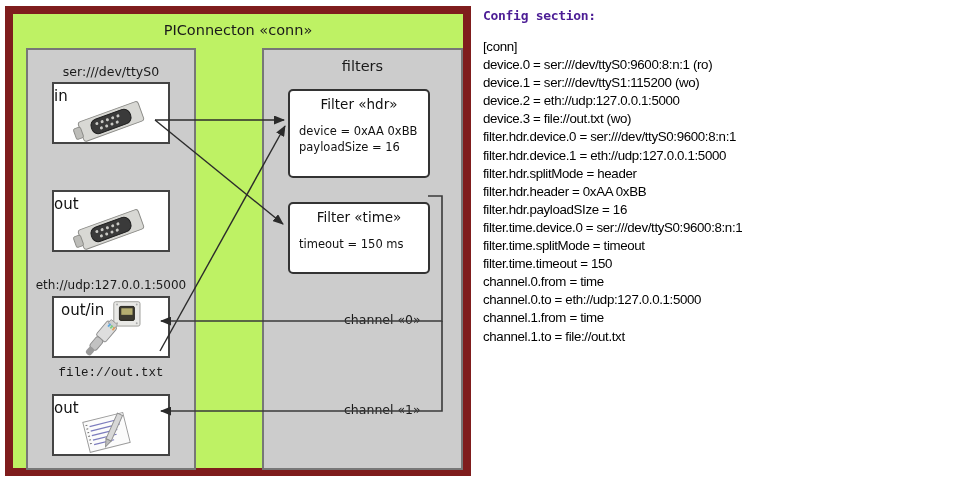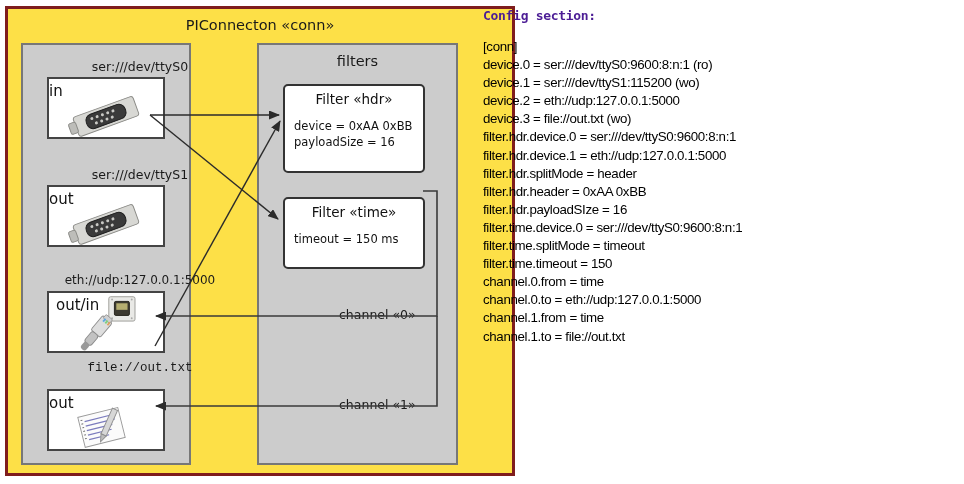--- a/index.html
+++ b/index.html
@@ -1,32 +1,32 @@
 <!DOCTYPE html>
 <html><head>
 <meta charset="utf-8">
 <style>
   html,body{margin:0;padding:0;background:#ffffff;}
   body{width:964px;height:484px;overflow:hidden;font-family:"DejaVu Sans",sans-serif;}
   #root{position:relative;width:964px;height:484px;}
 
   
-  #diagram{position:absolute;left:5px;top:6px;width:510px;height:470px;
-           background:#fde047;border:3px solid #7f1d1d;box-sizing:border-box;}
+  #diagram{position:absolute;left:5px;top:6px;width:466px;height:470px;
+           background:#bef264;border:8px solid #7f1d1d;box-sizing:border-box;}
   #diagram-title{position:absolute;left:0;top:8px;width:100%;text-align:center;
                  font-size:14.5px;color:#1a1a1a;}
 
   .panel{position:absolute;background:#cccccc;border:2px solid #777777;box-sizing:border-box;}
   #devices-panel{left:13px;top:34px;width:170px;height:422px;}
   #filters-panel{left:249px;top:34px;width:201px;height:422px;}
   #filters-title{position:absolute;left:0;top:8px;width:100%;text-align:center;
                  font-size:14.5px;color:#1a1a1a;}
 
   .dev-label{position:absolute;width:100%;text-align:center;font-size:12.5px;color:#1a1a1a;
-             left:0;white-space:nowrap;padding-left:34px;}
+             left:0;white-space:nowrap;}
   .dev-label.wide{font-size:12px;}
 
   .devbox{position:absolute;background:#ffffff;border:2px solid #444444;box-sizing:border-box;}
   .dev-io{position:absolute;font-size:15px;color:#111;left:0;width:100%;text-align:left;top:3px;}
   .dev-io.left{text-align:left;left:7px;width:auto;}
 
   .icon-wrap{position:absolute;left:0;top:0;width:100%;height:100%;pointer-events:none;}
 
   
   .filterbox{position:absolute;background:#ffffff;border:2px solid #333333;border-radius:5px;
@@ -72,21 +72,20 @@
               <circle cx="-12" cy="3" r="1.6"></circle>
                 <circle cx="-6" cy="3" r="1.6"></circle>
               <circle cx="0" cy="3" r="1.6"></circle>
                 <circle cx="6" cy="3" r="1.6"></circle>
             </g>
             <rect x="-41" y="-6" width="8" height="12" rx="2" fill="#bdbdb9" stroke="#8a8a86" stroke-width="1"></rect>
           </g>
         </svg>
       </div>
 
-      <div class="dev-label" style="top:122px;">ser:///dev/ttyS1</div>
       <div class="devbox" style="left:24px;top:140px;width:118px;height:62px;">
         <div class="dev-io">out</div>
         <svg class="icon-wrap" viewBox="0 0 118 62">
           <g transform="translate(59,40) rotate(-20)">
             <rect x="-34" y="-11" width="68" height="22" rx="3" fill="#d8d8d4" stroke="#8a8a86" stroke-width="1"></rect>
             <rect x="-22" y="-8" width="44" height="16" rx="7" fill="#3a3a3a" stroke="#1d1d1d" stroke-width="1"></rect>
             <g fill="#c9c9c5">
               <circle cx="-15" cy="-3" r="1.6"></circle>
                 <circle cx="-9" cy="-3" r="1.6"></circle>
               <circle cx="-3" cy="-3" r="1.6"></circle>

